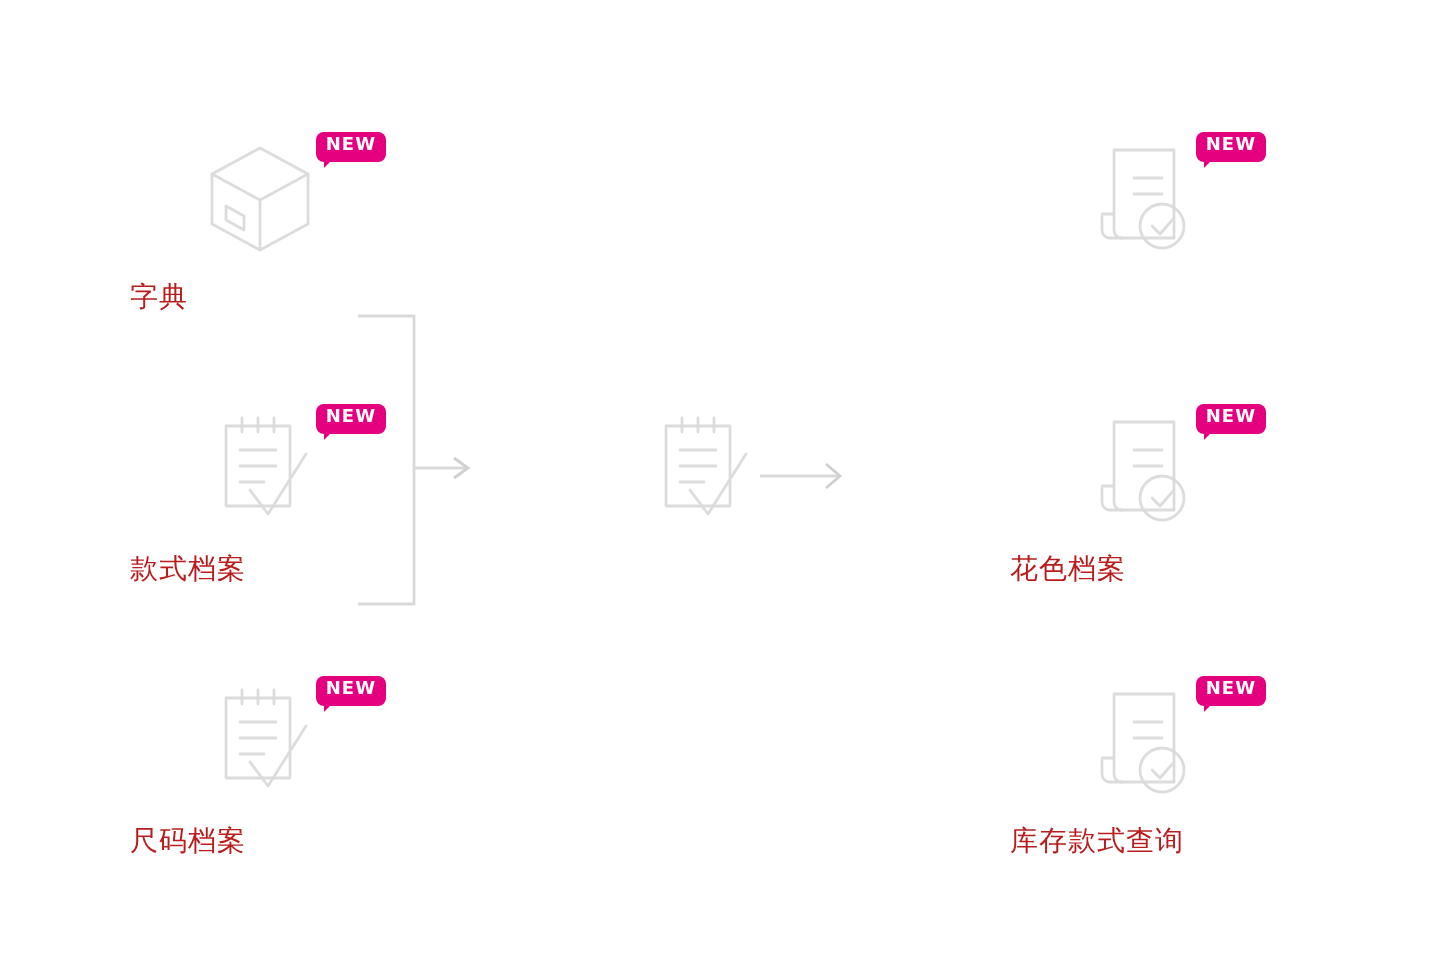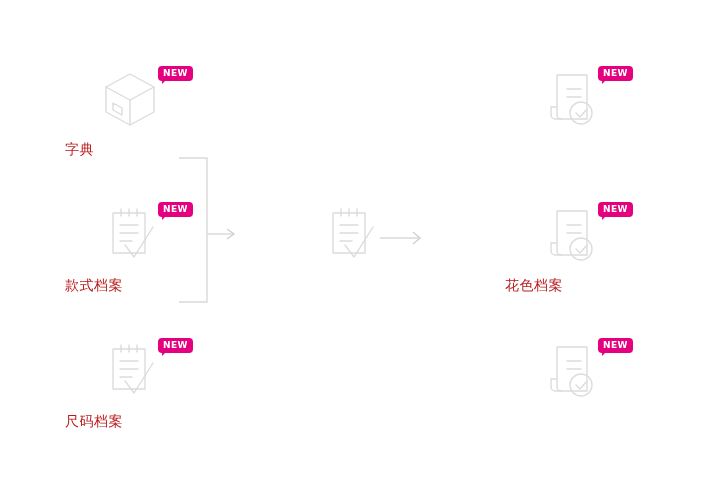--- a/index.html
+++ b/index.html
@@ -213,14 +213,15 @@
     <svg width="58" height="60" viewBox="0 0 58 60">
       <path class="ico-line" d="M16,6 H46 V50 H20 A4,4 0 0,1 16,46 Z"></path>
       <path class="ico-line" d="M16,38 H10 V46 A4,4 0 0,0 14,50 H20"></path>
       <line class="ico-line" x1="26" y1="20" x2="40" y2="20"></line>
       <line class="ico-line" x1="26" y1="28" x2="40" y2="28"></line>
       <circle class="ico-line" cx="40" cy="44" r="11"></circle>
       <polyline class="ico-line" points="35,44 39,48 46,40"></polyline>
     </svg>
         <span class="new-badge">NEW</span>
       </div>
+      <div class="node-label">库存款式查询</div>
     </div>
   </div>
 
 </body></html>

